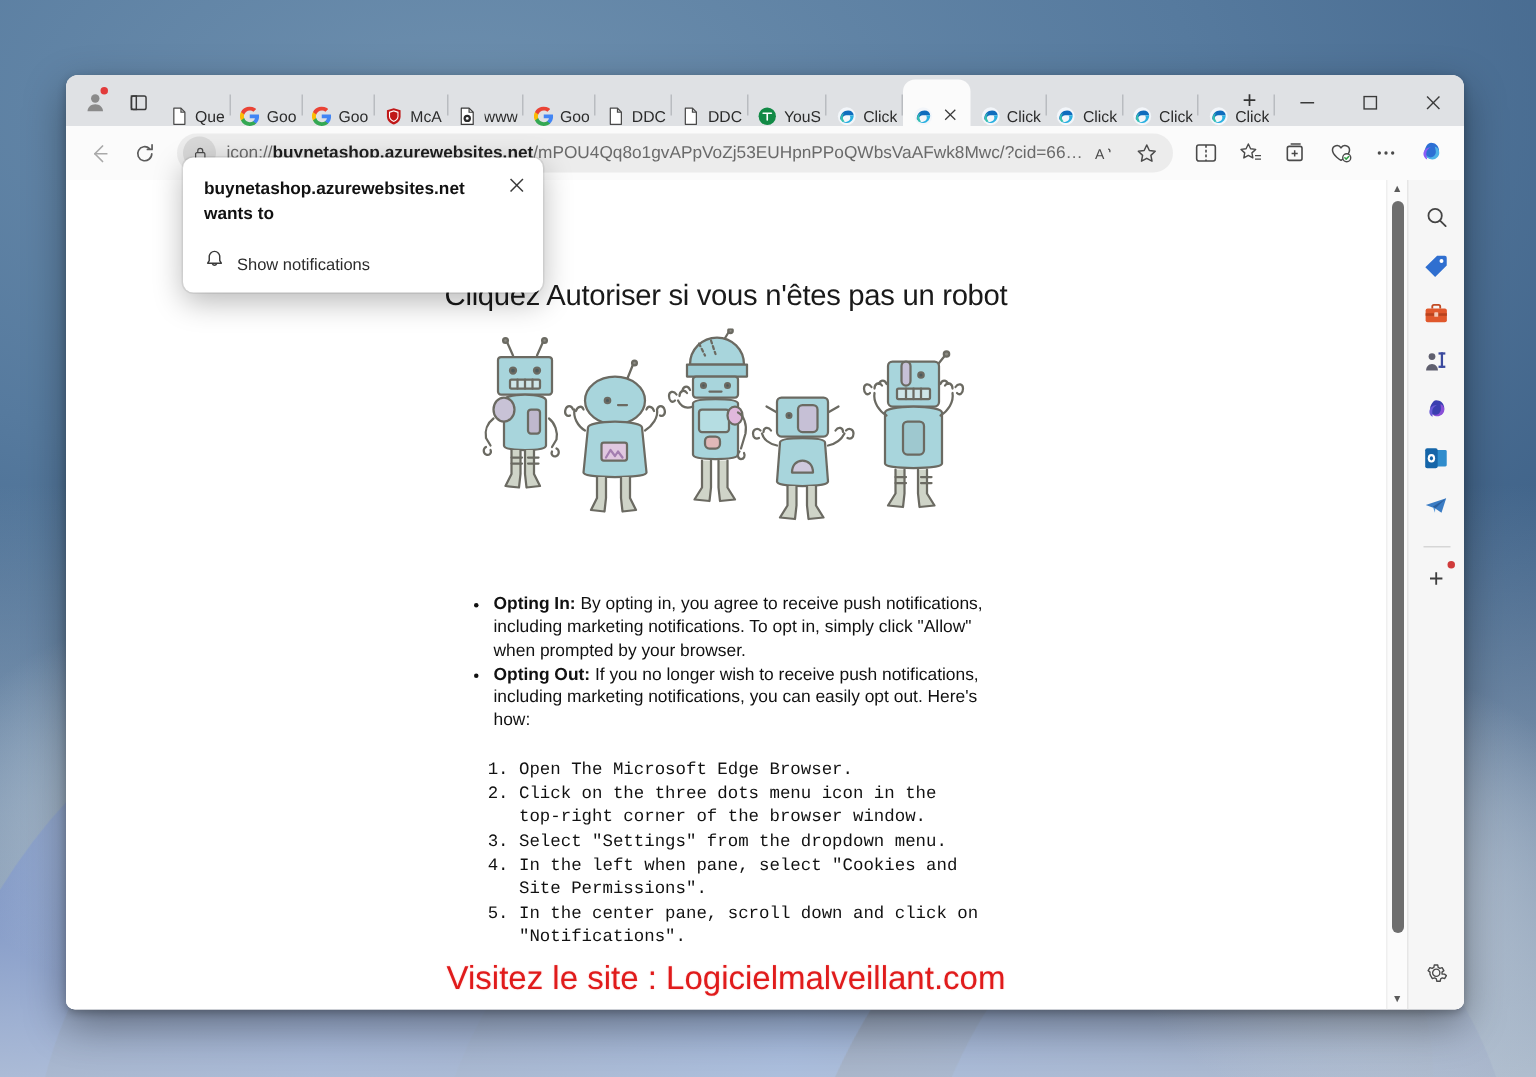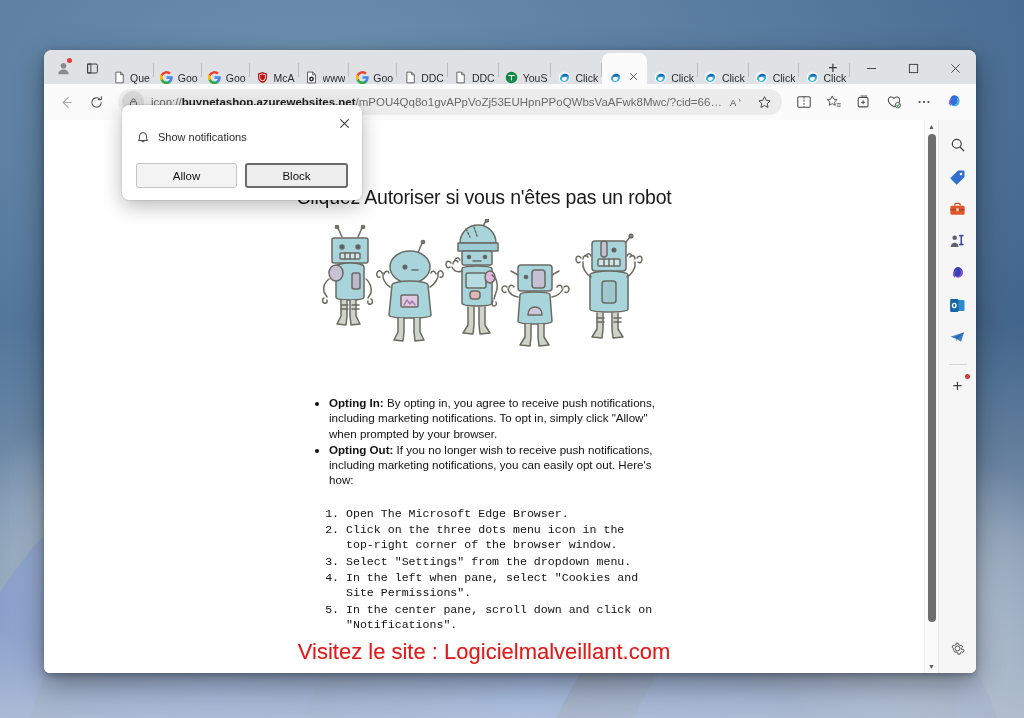--- a/index.html
+++ b/index.html
@@ -248,21 +248,21 @@
   .permtitle {
     font-size: 11.5px; font-weight: 700; color: #111; line-height: 1.5;
     padding-right: 22px;
   }
   .permclose {
     position: absolute; right: 8px; top: 8px; width: 20px; height: 20px;
     display: flex; align-items: center; justify-content: center;
     font-size: 13px; color: #3a3a3a; font-weight: 300;
   }
   .permrow {
-    display: flex; align-items: flex-start; gap: 8px; margin-top: 13px;
+    display: flex; align-items: flex-end; gap: 8px; margin-top: 13px;
     font-size: 11px; color: #2b2b2b;
   }
   .permbtns { display: flex; gap: 8px; margin-top: 16px; }
   .permbtn {
     flex: 1; height: 25px; border: 1px solid #c4c4c4; background: #f3f3f3;
     border-radius: 3px; font-size: 11.5px; color: #111;
     display: flex; align-items: center; justify-content: center;
   }
   .permbtn.primary { border: 2px solid #6b6b6b; background: #eeeeee; }
 </style>
@@ -798,34 +798,31 @@
 
       <div class="sbicon gear">
         <svg width="15" height="15" viewBox="0 0 18 18">
             <path d="M9 6.1a2.9 2.9 0 1 0 0 5.8 2.9 2.9 0 0 0 0-5.8zm6.6 4l1.5 1.2-1.4 2.4-1.8-.6a5.8 5.8 0 0 1-1.4.8l-.3 1.9h-2.8l-.3-1.9a5.8 5.8 0 0 1-1.4-.8l-1.8.6-1.4-2.4L4 10.1a6 6 0 0 1 0-1.6L2.5 7.3 3.9 4.9l1.8.6a5.8 5.8 0 0 1 1.4-.8L7.4 2.8h2.8l.3 1.9a5.8 5.8 0 0 1 1.4.8l1.8-.6 1.4 2.4-1.5 1.2a6 6 0 0 1 0 1.6z" fill="none" stroke="#4a4a4a" stroke-width="1.1" stroke-linejoin="round"></path>
           </svg>
       </div>
     </div>
   </div>
 
   <div class="permbubble">
+    <div class="permtitle">buynetashop.azurewebsites.net wants to</div>
     <div class="permclose">
       <svg width="11" height="11" viewBox="0 0 12 12">
           <line x1="1.5" y1="1.5" x2="10.5" y2="10.5" stroke="#3a3a3a" stroke-width="1.1"></line>
           <line x1="10.5" y1="1.5" x2="1.5" y2="10.5" stroke="#3a3a3a" stroke-width="1.1"></line>
         </svg>
     </div>
     <div class="permrow">
       <span>
         <svg width="14" height="14" viewBox="0 0 16 16">
             <path d="M8 1.8a4 4 0 0 0-4 4v3l-1.2 2h10.4L12 8.8v-3a4 4 0 0 0-4-4z" fill="none" stroke="#3a3a3a" stroke-width="1.1" stroke-linejoin="round"></path>
             <path d="M6.4 11.3a1.7 1.7 0 0 0 3.2 0" fill="none" stroke="#3a3a3a" stroke-width="1.1"></path>
           </svg>
       </span>
       <span>Show notifications</span>
     </div>
-    <div class="permbtns">
-      <div class="permbtn">Allow</div>
-      <div class="permbtn primary">Block</div>
-    </div>
   </div>
 
 </div>
 
 </body></html>

